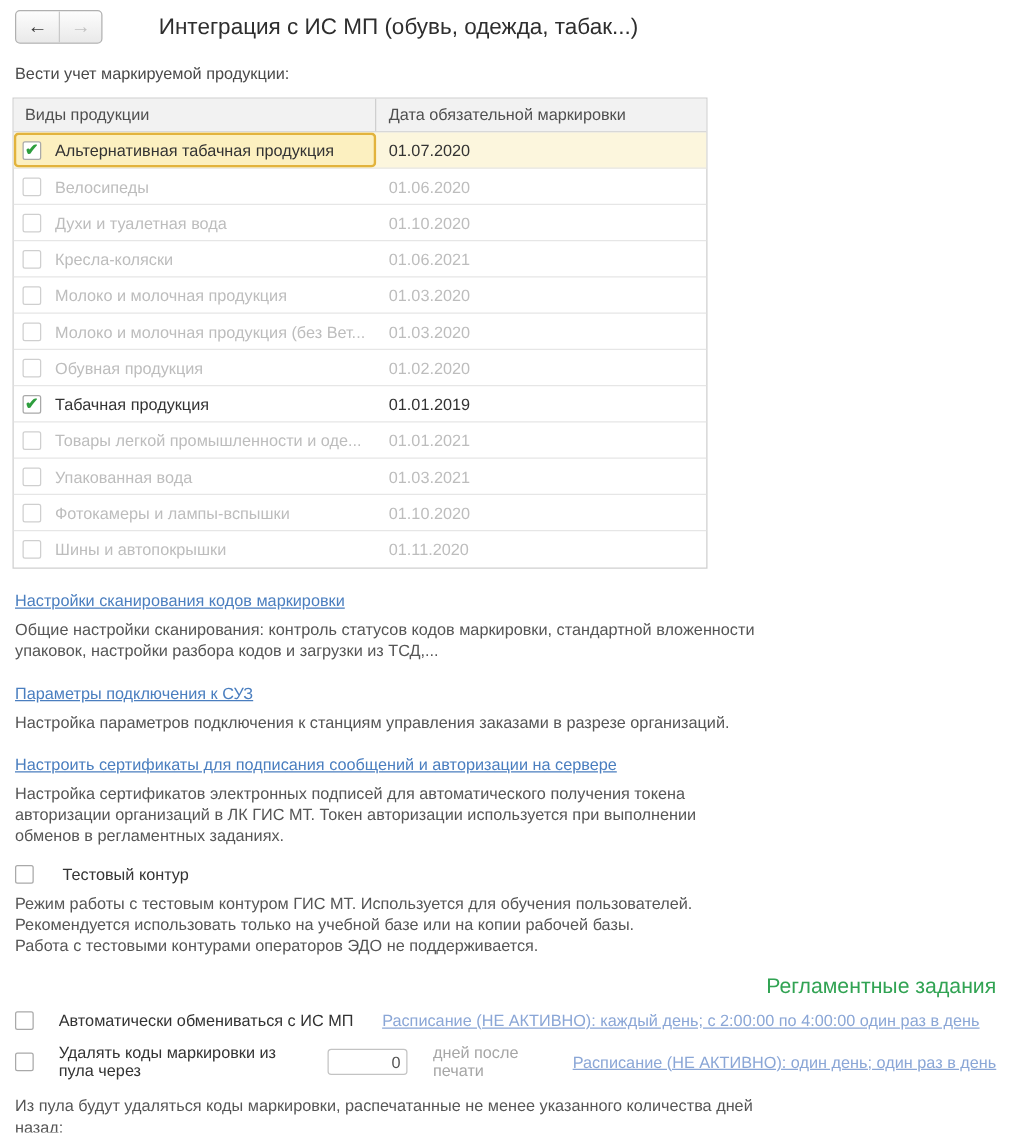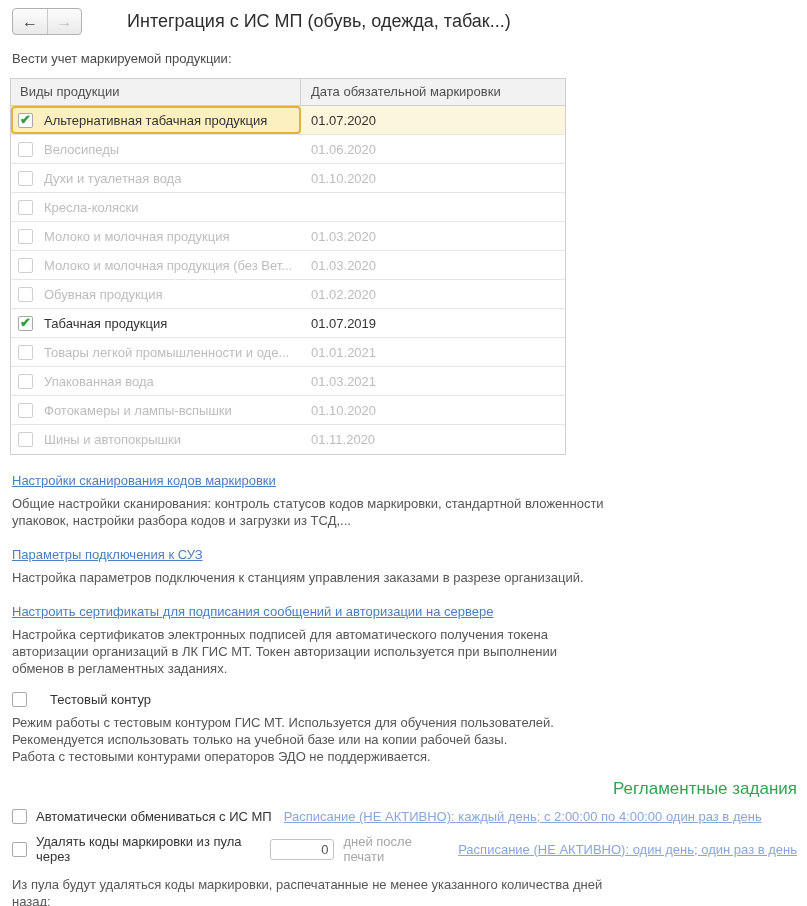--- a/index.html
+++ b/index.html
@@ -69,21 +69,21 @@
   .section{margin-top:18px;margin-left:2px;}
   a.link{color:var(--link-blue);text-decoration:underline;cursor:pointer;}
   .desc{margin-top:7px;color:#565656;line-height:17px;}
 
   
   .cb-row{display:flex;align-items:center;gap:23px;margin-top:15px;margin-left:2px;}
   .cb-row .cb-label{color:#333;}
 
   
   .jobs-heading{margin:14px 0 0 2px;font-size:17px;color:var(--heading-green);text-align:right;}
-  .job-row{display:flex;align-items:center;gap:9px;margin-top:10px;margin-left:2px;}
+  .job-row{display:flex;align-items:center;gap:20px;margin-top:10px;margin-left:2px;}
   .job-row .cb-label{color:#333;}
   a.schedule-link{color:var(--link-light-blue);text-decoration:underline;cursor:pointer;margin-left:3px;white-space:nowrap;}
   .days-input{
     width:64px;height:21px;border:1px solid #c3c3c3;border-radius:3px;
     text-align:right;padding:1px 5px;color:#555;font-size:13px;
     font-family:"Liberation Sans",sans-serif;margin-left:4px;
   }
   .suffix{color:#a6a6a6;}
 
   
@@ -130,20 +130,21 @@
           <span class="cb"></span>
           <span class="row-label">Духи и туалетная вода</span>
         </div>
       <div class="cell-date">01.10.2020</div>
     </div>
     <div class="t-row dimmed">
       <div class="cell-products">
           <span class="cb"></span>
           <span class="row-label">Кресла-коляски</span>
         </div>
+      <div class="cell-date">01.06.2021</div>
     </div>
     <div class="t-row dimmed">
       <div class="cell-products">
           <span class="cb"></span>
           <span class="row-label">Молоко и молочная продукция</span>
         </div>
       <div class="cell-date">01.03.2020</div>
     </div>
     <div class="t-row dimmed">
       <div class="cell-products">
@@ -157,21 +158,21 @@
           <span class="cb"></span>
           <span class="row-label">Обувная продукция</span>
         </div>
       <div class="cell-date">01.02.2020</div>
     </div>
     <div class="t-row checked-row">
       <div class="cell-products">
           <span class="cb checked"></span>
           <span class="row-label">Табачная продукция</span>
         </div>
-      <div class="cell-date">01.07.2019</div>
+      <div class="cell-date">01.01.2019</div>
     </div>
     <div class="t-row dimmed">
       <div class="cell-products">
           <span class="cb"></span>
           <span class="row-label">Товары легкой промышленности и оде...</span>
         </div>
       <div class="cell-date">01.01.2021</div>
     </div>
     <div class="t-row dimmed">
       <div class="cell-products">

